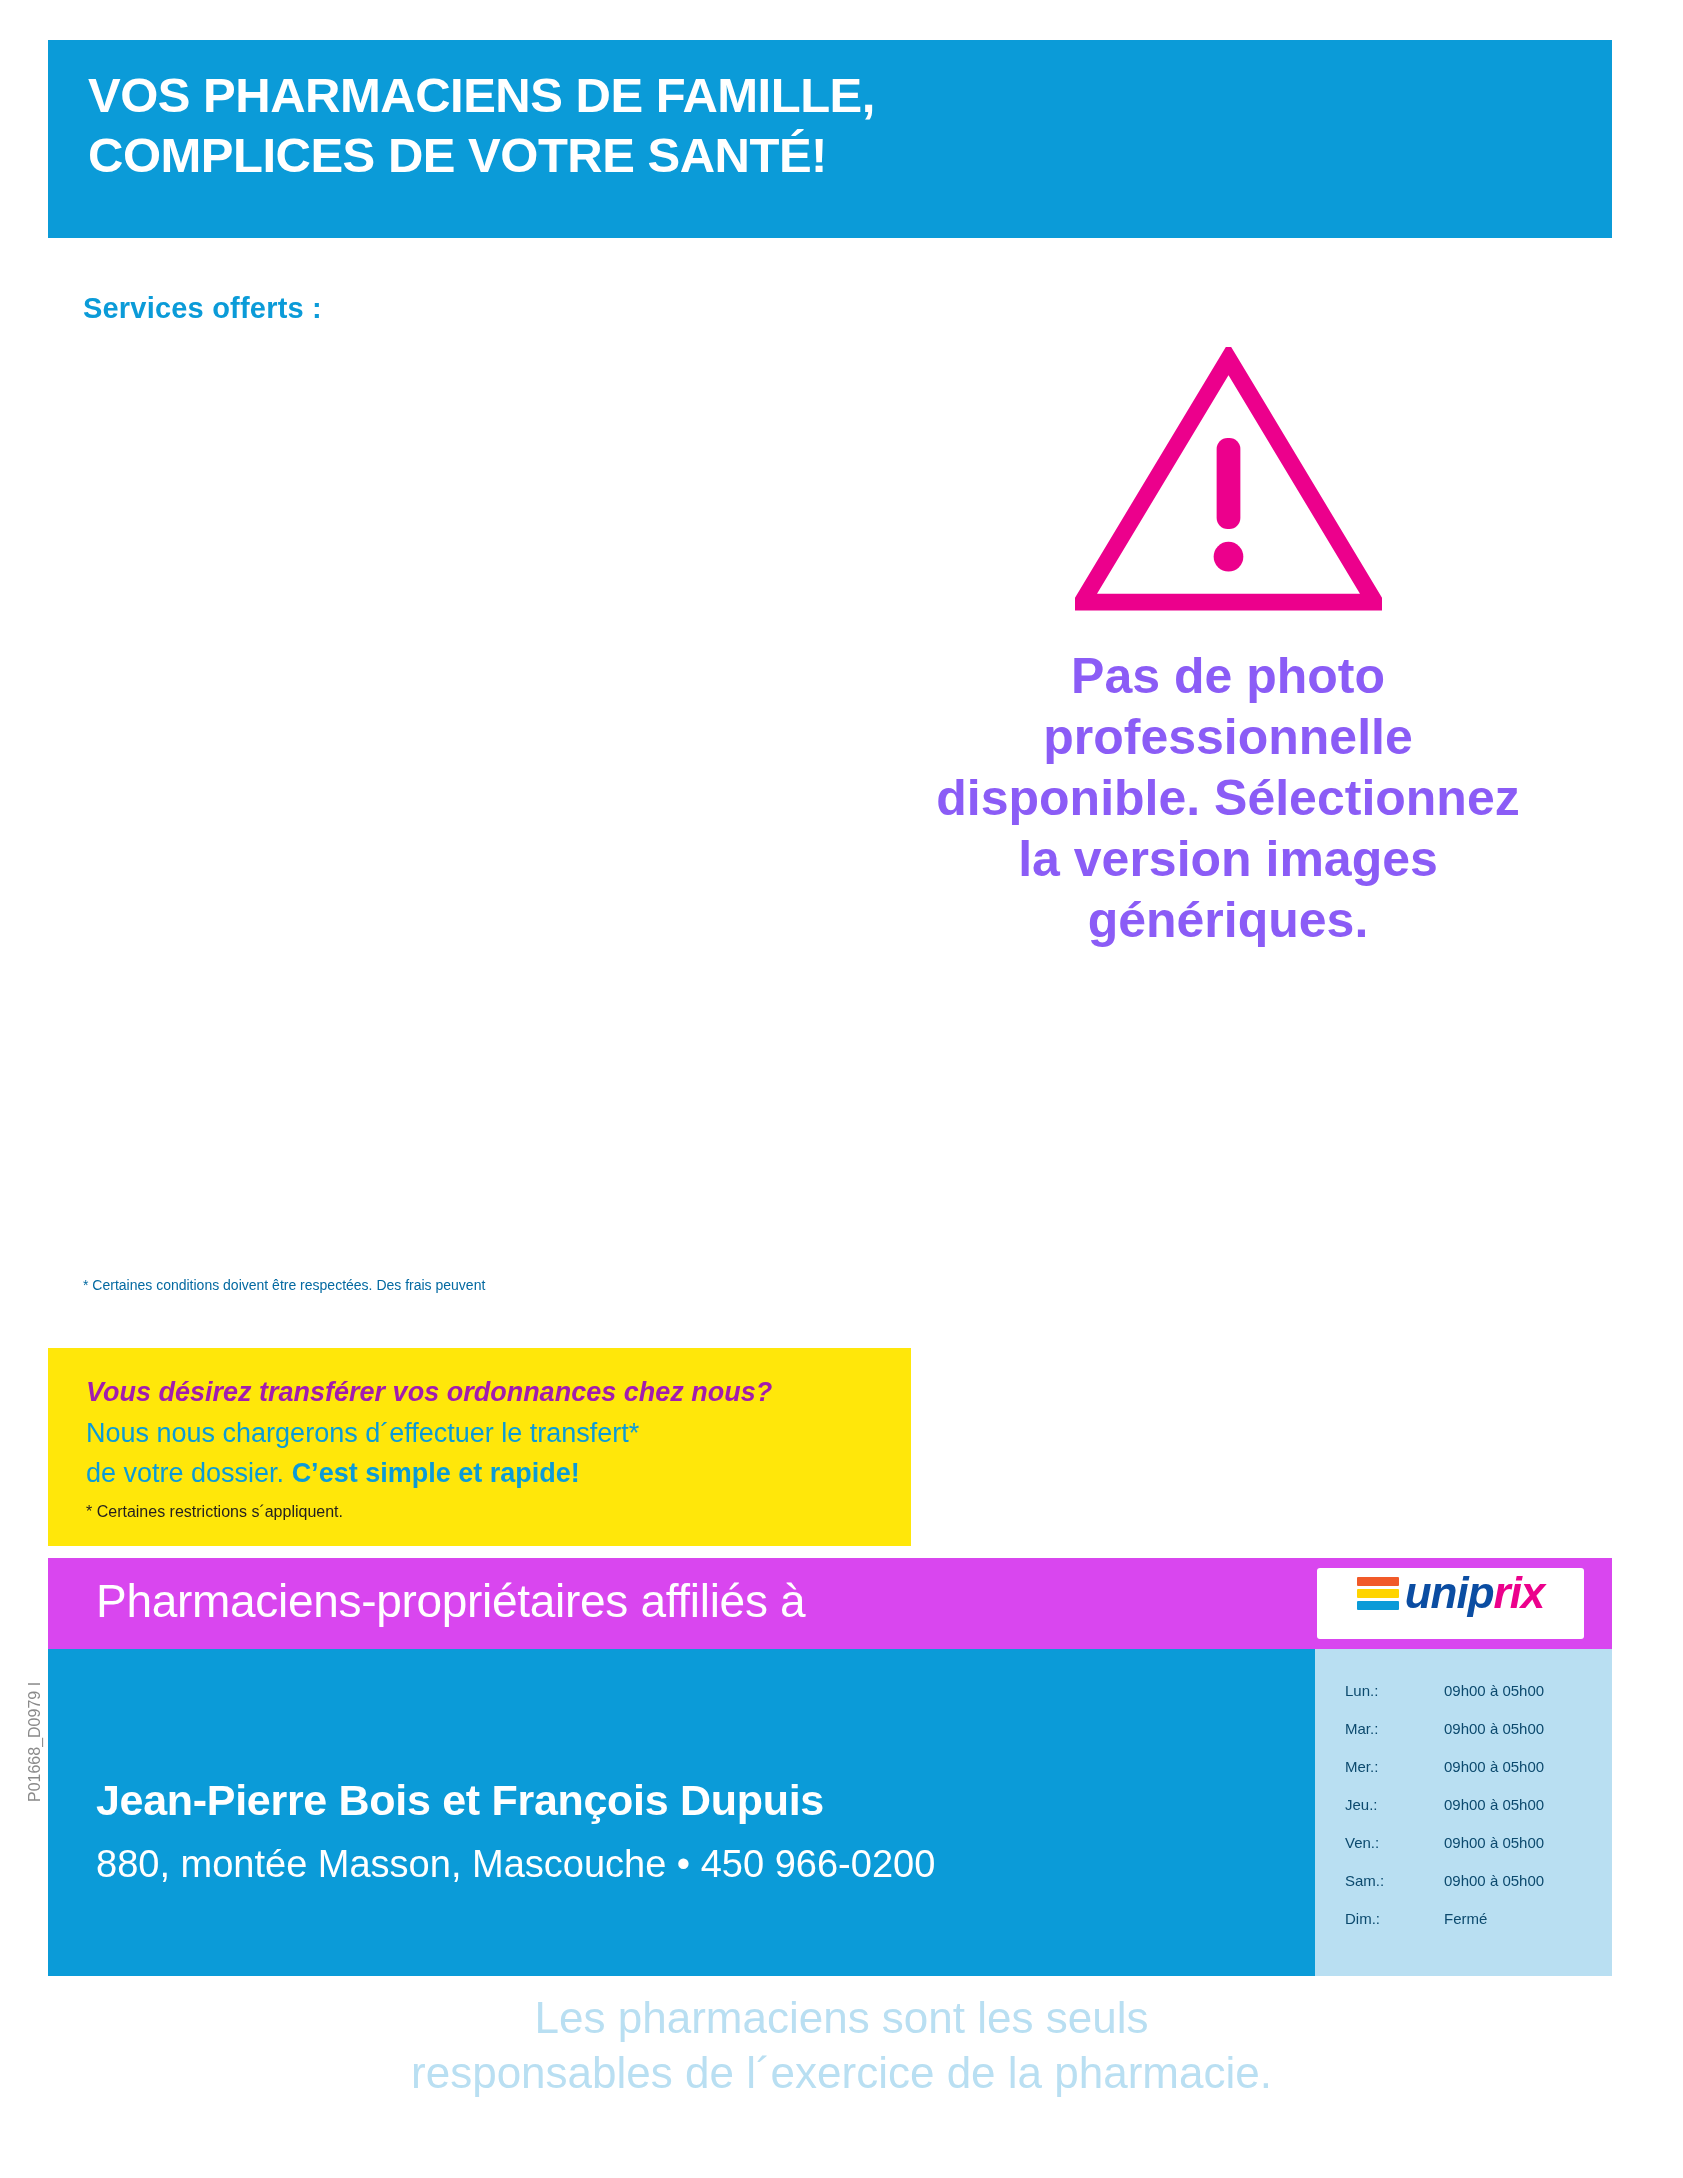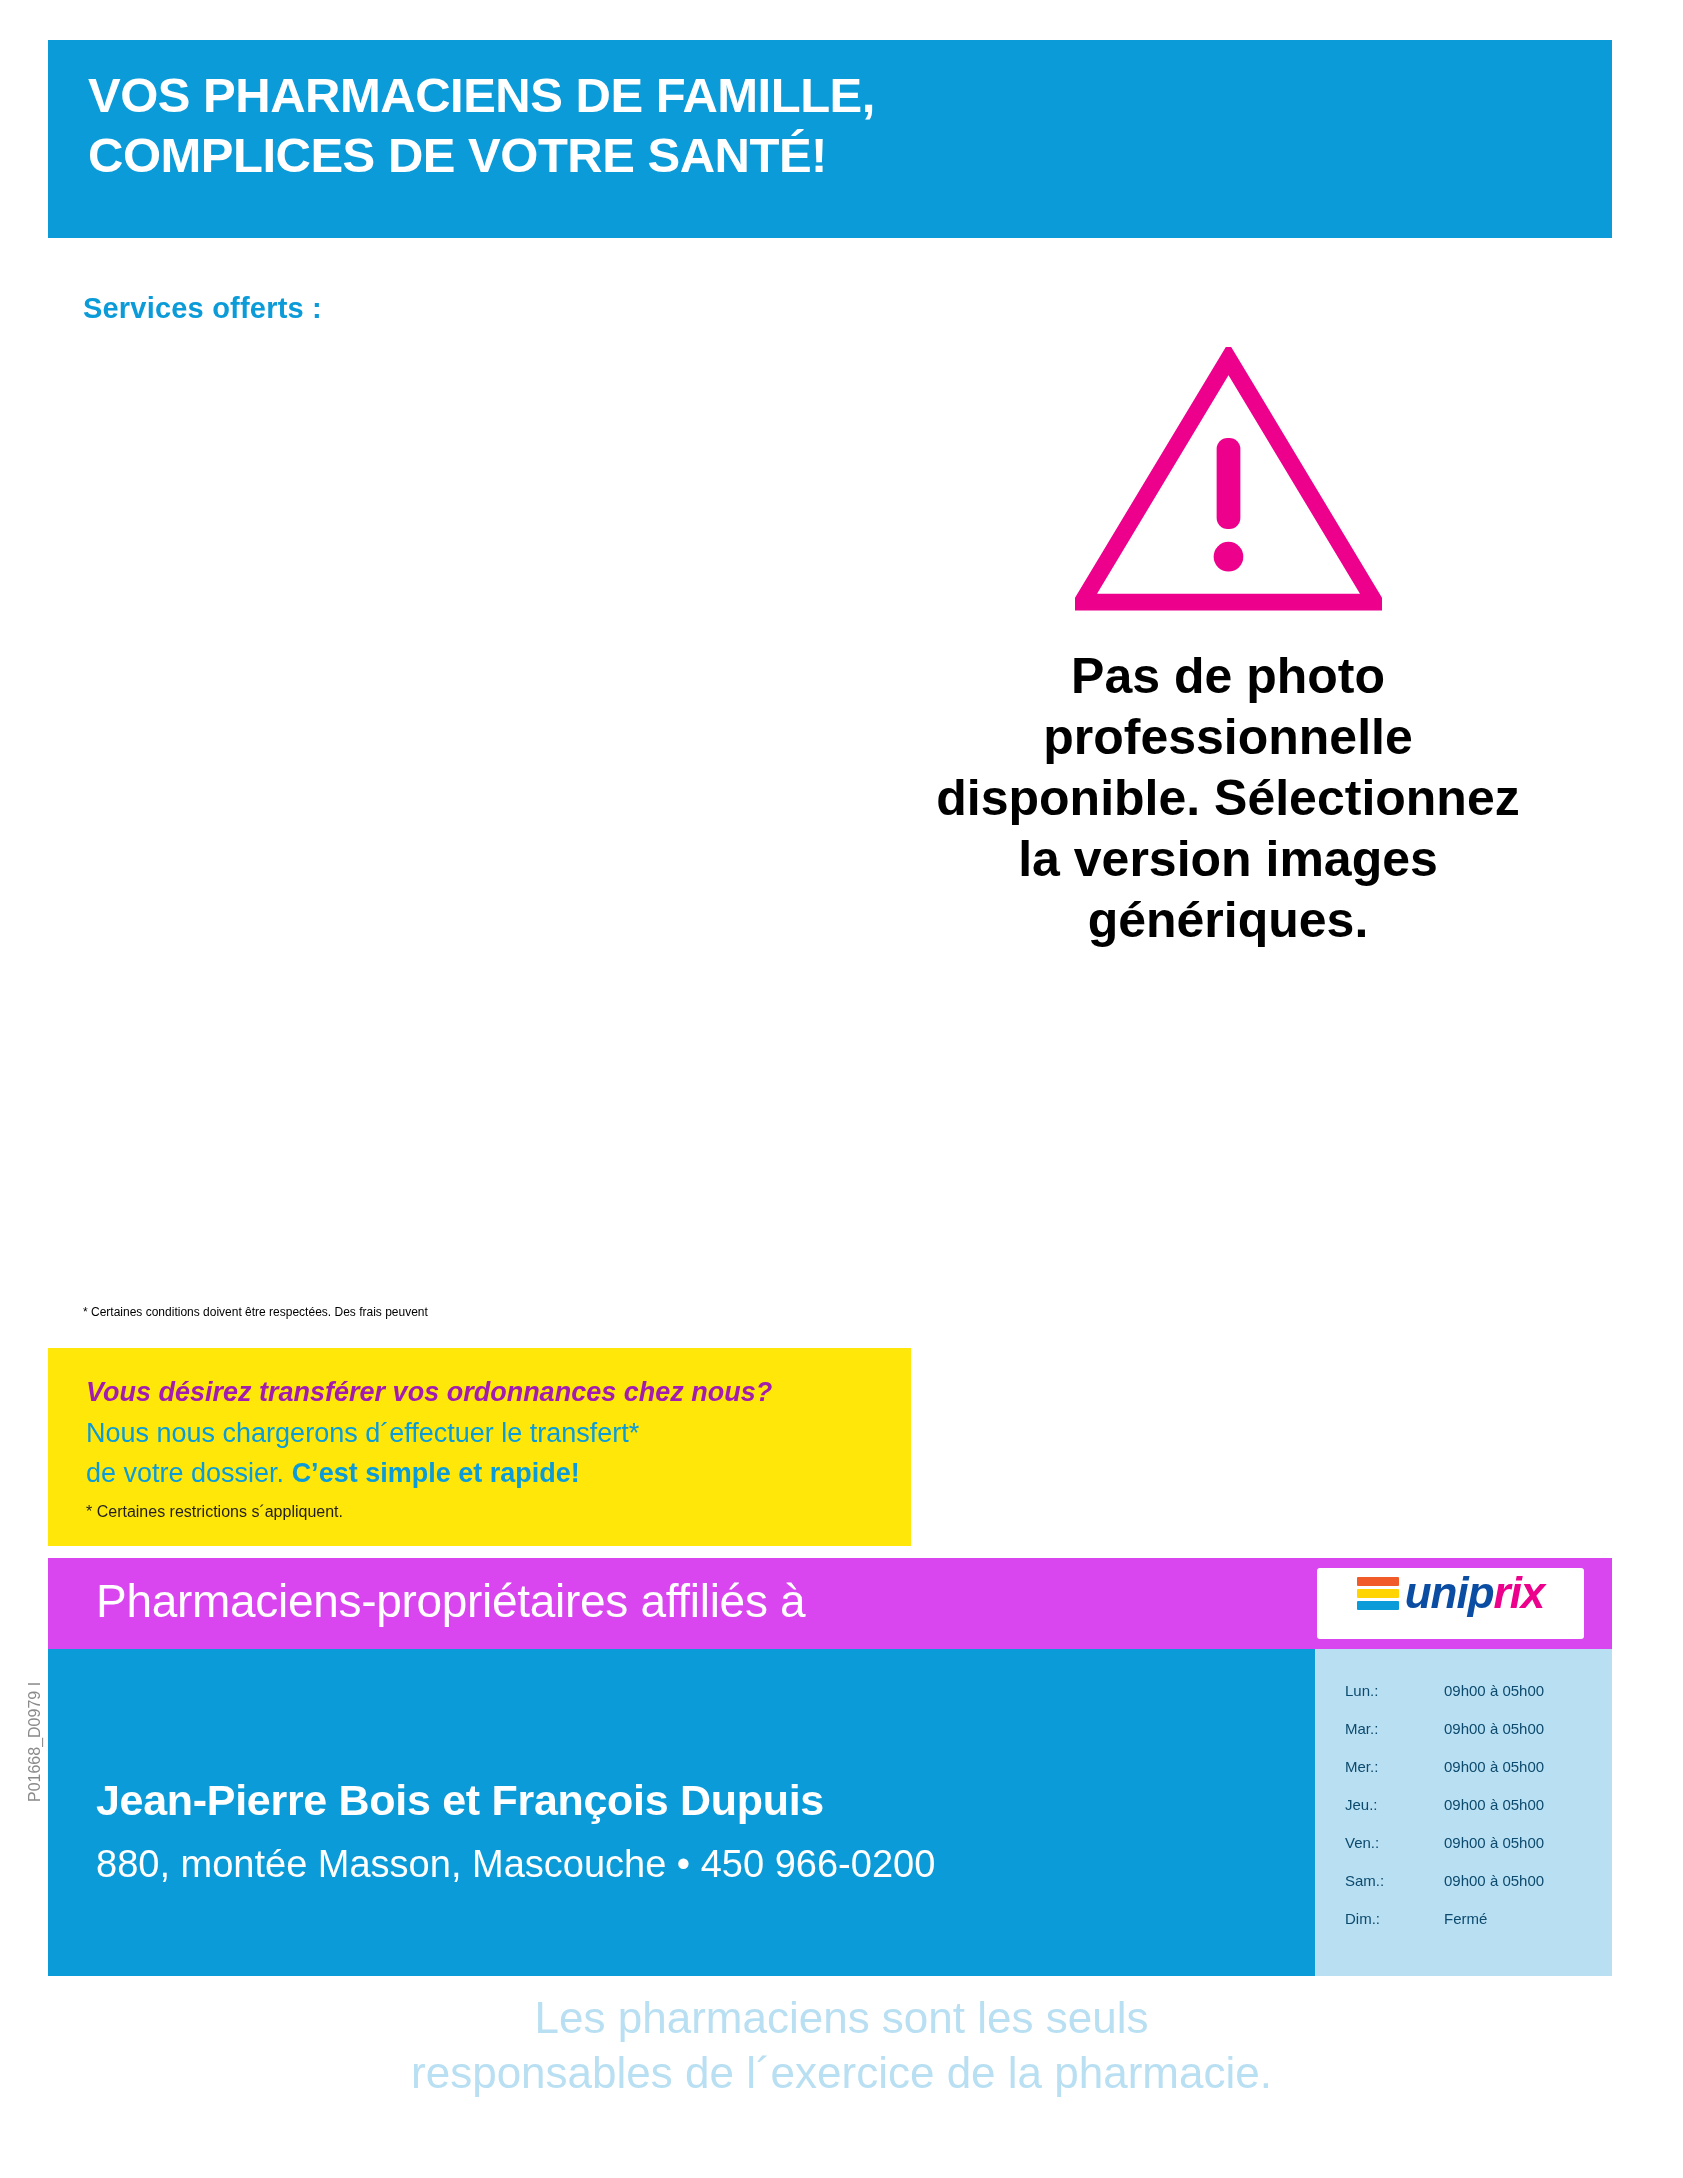--- a/index.html
+++ b/index.html
@@ -61,36 +61,35 @@
     text-align: center;
   }
   .warn-wrap {
     width: 100%;
     display: flex;
     justify-content: center;
   }
   .warn-svg { display: block; }
   .placeholder-text {
     margin-top: 32px;
-    color: #000000;
+    color: #8b5cf6;
     font-weight: bold;
     font-size: 50px;
     line-height: 1.22;
   }
 
   
   .footnote {
     position: absolute;
     left: 83px;
     top: 1275px;
     width: 752px;
-    color: #000000;
-    font-size: 12px;
+    color: #0369a1;
+    font-size: 14px;
     line-height: 1.55;
-    margin-top: 28px;
   }
   .footnote .l2 { padding-left: 12px; display: block; }
 
   
   .yellow-box {
     position: absolute;
     left: 48px;
     top: 1348px;
     width: 863px;
     height: 198px;

